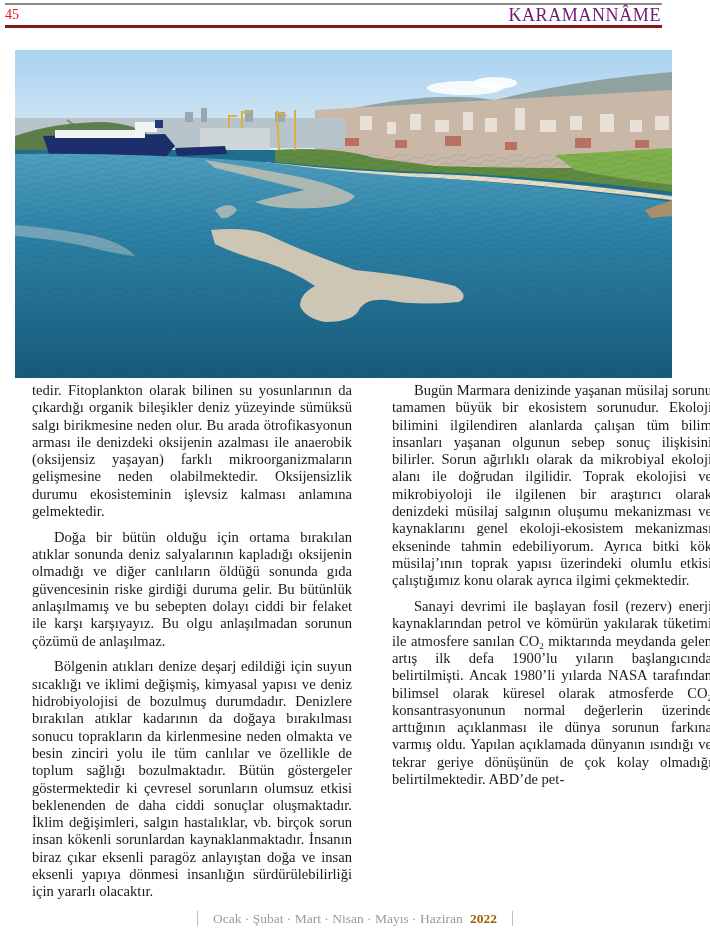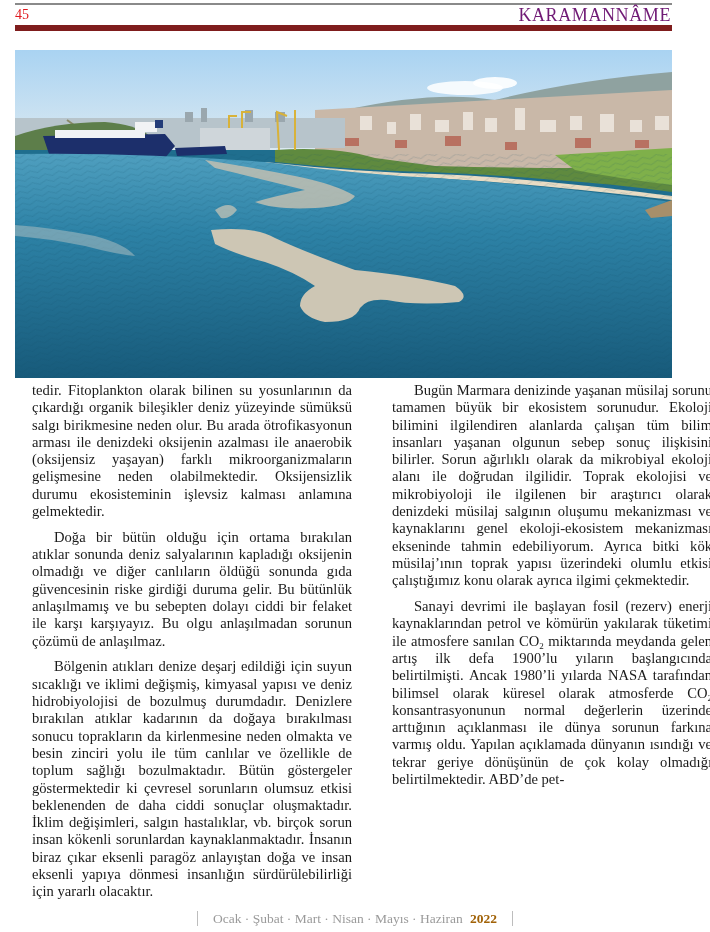--- a/index.html
+++ b/index.html
@@ -10,26 +10,26 @@
     body {
       width: 710px;
       height: 932px;
       position: relative;
       overflow: hidden;
       font-family: "Liberation Serif", "DejaVu Serif", serif;
       color: #1a1a1a;
     }
     .header {
       position: absolute;
-      left: 15px;
+      left: 5px;
       top: 3px;
       width: 657px;
       height: 20px;
       border-top: 2px solid #8a8a8a;
-      border-bottom: 6px solid #7f1d1d;
+      border-bottom: 3px solid #7f1d1d;
       font-family: Liberation Serif, serif;
     }
     .page-number {
       position: absolute;
       left: 0;
       top: 1px;
       font-size: 14px;
       color: #e0191f;
       line-height: 18px;
     }

